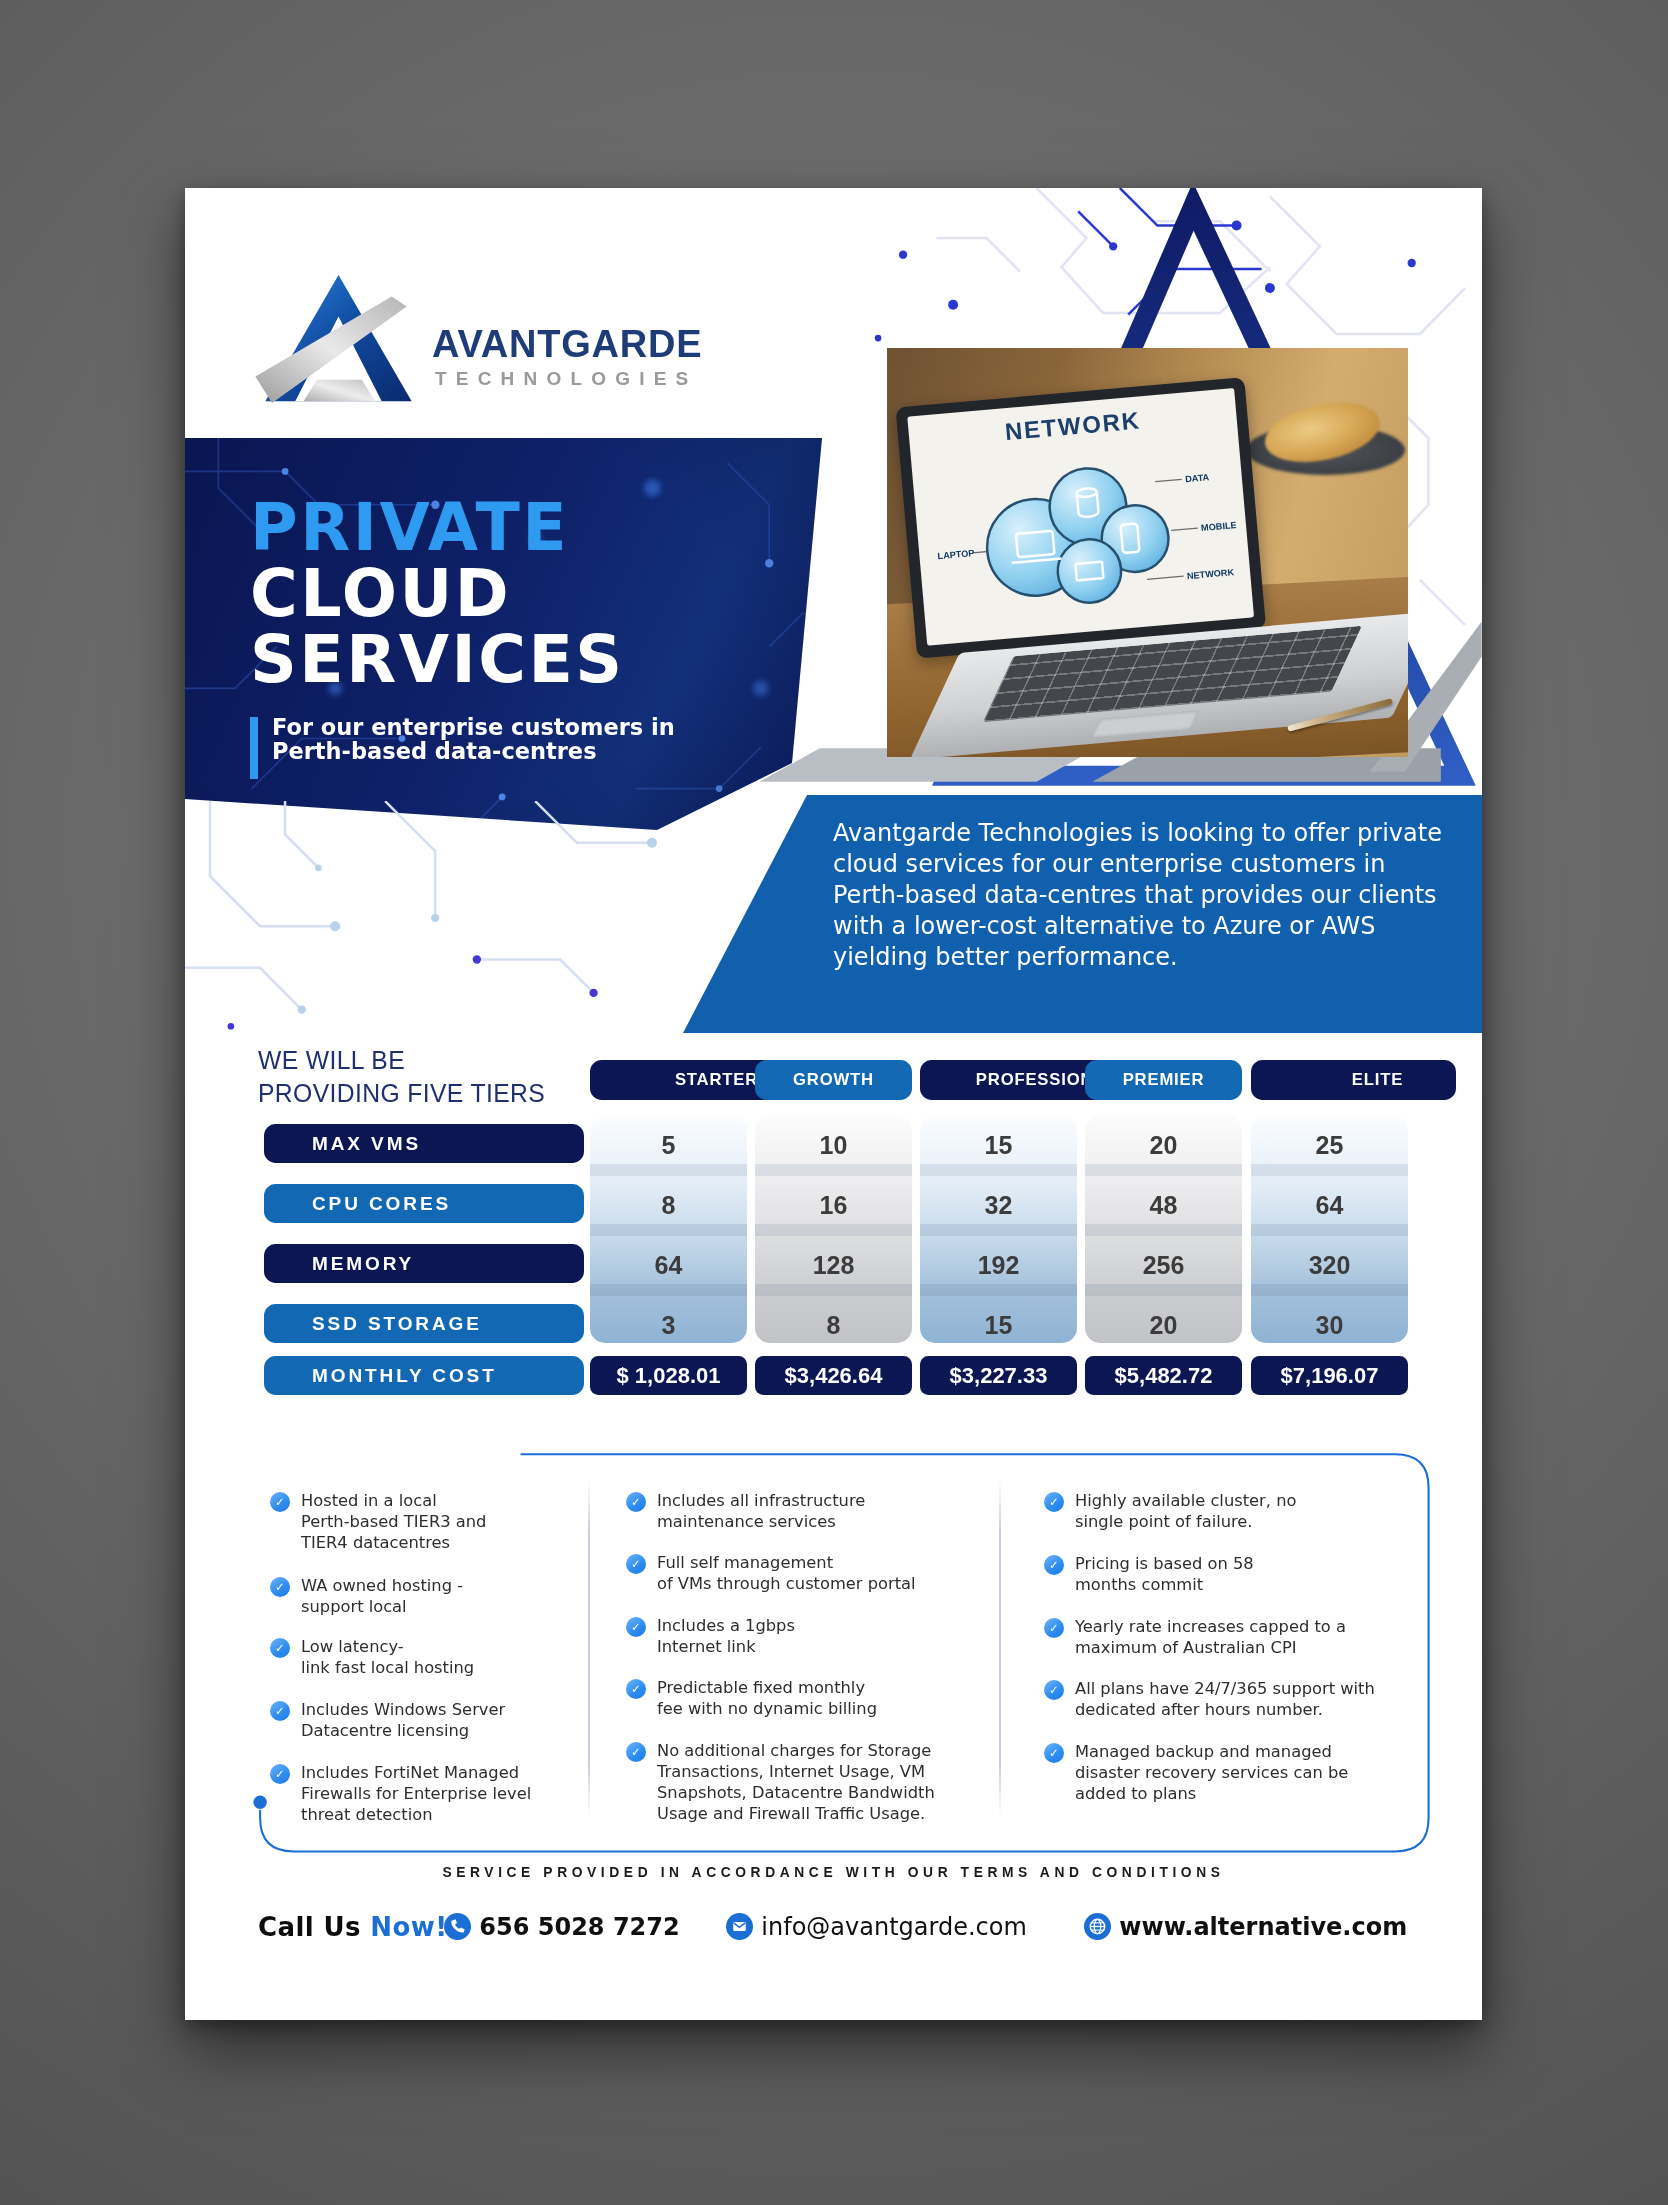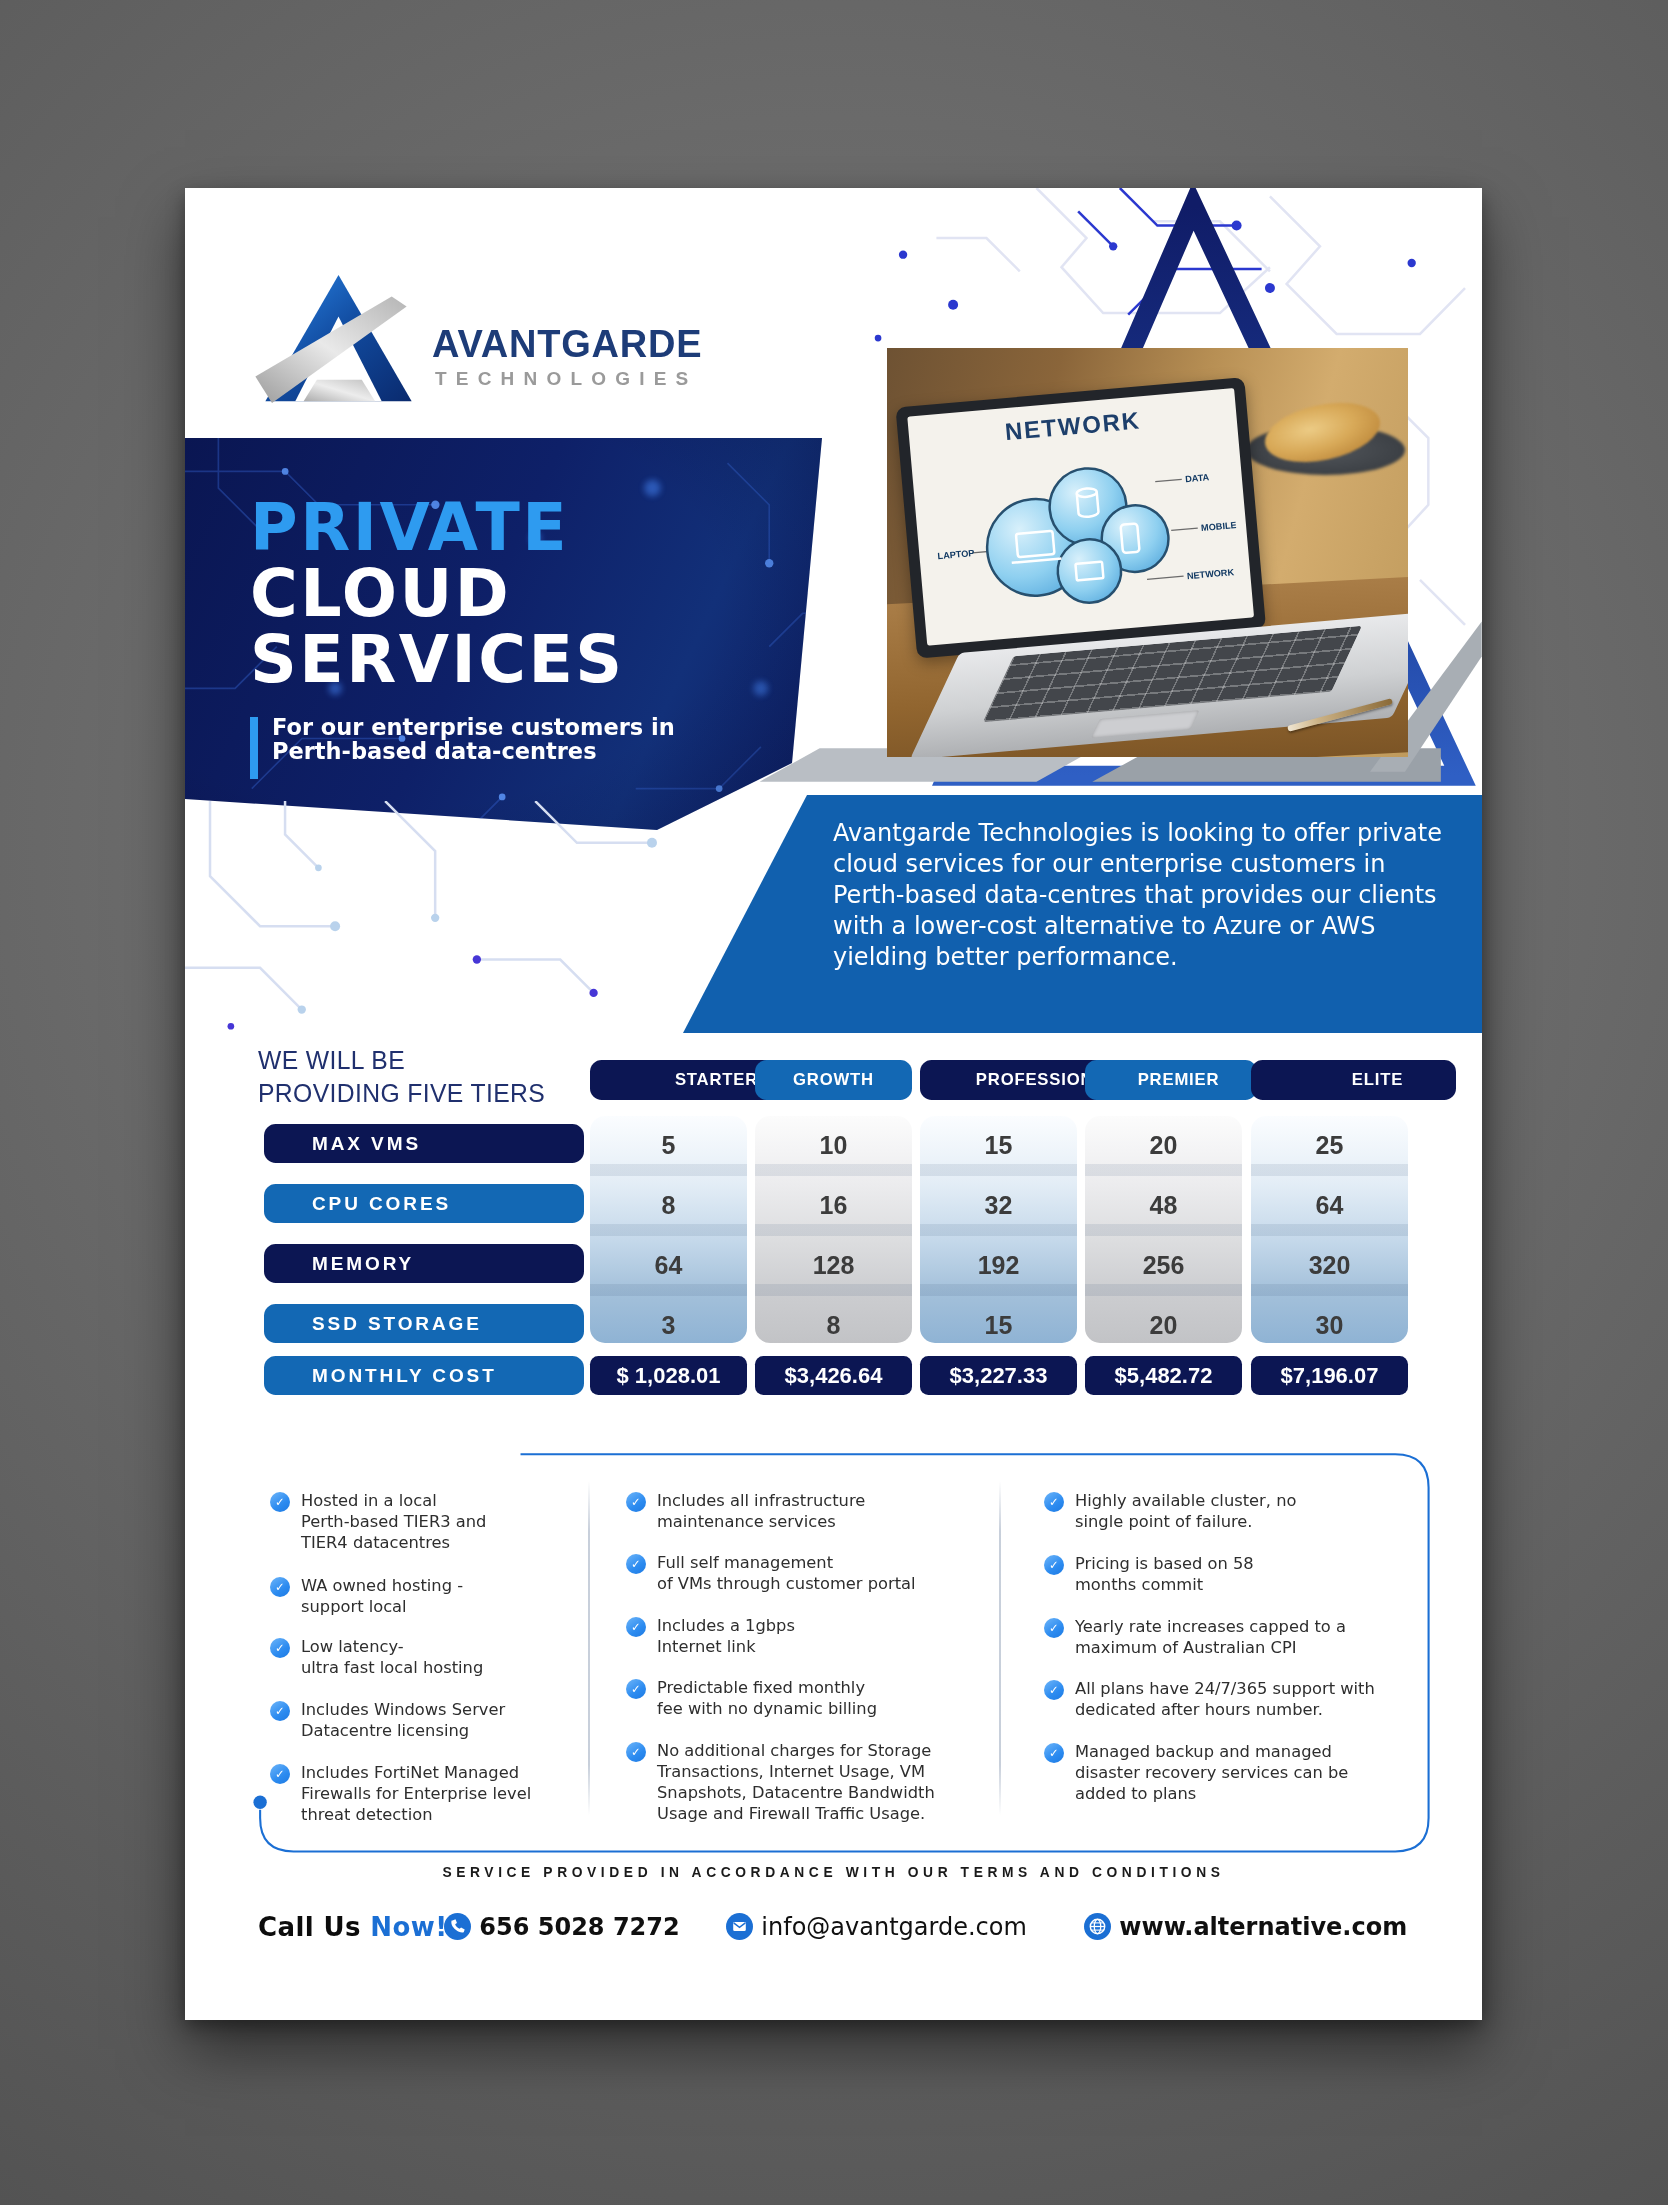--- a/index.html
+++ b/index.html
@@ -295,21 +295,21 @@
     <div class="intro">
       <div class="intro-text">Avantgarde Technologies is looking to offer private cloud services for our enterprise customers in Perth-based data-centres that provides our clients with a lower-cost alternative to Azure or AWS yielding better performance.</div>
     </div>
 
     <div class="tiers-heading preline">WE WILL BE
 PROVIDING FIVE TIERS</div>
 
     <div class="hdr-pill navy" style="left:405px;">STARTER</div>
     <div class="hdr-pill blue" style="left:570px;">GROWTH</div>
     <div class="hdr-pill navy" style="left:735px;">PROFESSIONAL</div>
-    <div class="hdr-pill blue" style="left:900px;padding-left:15px;">PREMIER</div>
+    <div class="hdr-pill blue" style="left:900px;">PREMIER</div>
     <div class="hdr-pill navy" style="left:1066px;">ELITE</div>
 
     <div class="strip sb" style="left:405px;"></div>
     <div class="strip sg" style="left:570px;"></div>
     <div class="strip sb" style="left:735px;"></div>
     <div class="strip sg" style="left:900px;"></div>
     <div class="strip sb" style="left:1066px;"></div>
 
     <div class="row-pill navy" style="top:936px;">MAX VMS</div>
     <div class="row-pill blue" style="top:996px;">CPU CORES</div>
@@ -361,21 +361,21 @@
 TIER4 datacentres</span>
     </div>
     <div class="offer-item" style="left:85px;top:1387px;width:309px;">
       <span class="check">✓</span>
       <span class="offer-text preline">WA owned hosting -
 support local</span>
     </div>
     <div class="offer-item" style="left:85px;top:1448px;width:309px;">
       <span class="check">✓</span>
       <span class="offer-text preline">Low latency-
-ultra fast local hosting</span>
+link fast local hosting</span>
     </div>
     <div class="offer-item" style="left:85px;top:1511px;width:309px;">
       <span class="check">✓</span>
       <span class="offer-text preline">Includes Windows Server
 Datacentre licensing</span>
     </div>
     <div class="offer-item" style="left:85px;top:1574px;width:309px;">
       <span class="check">✓</span>
       <span class="offer-text preline">Includes FortiNet Managed
 Firewalls for Enterprise level

